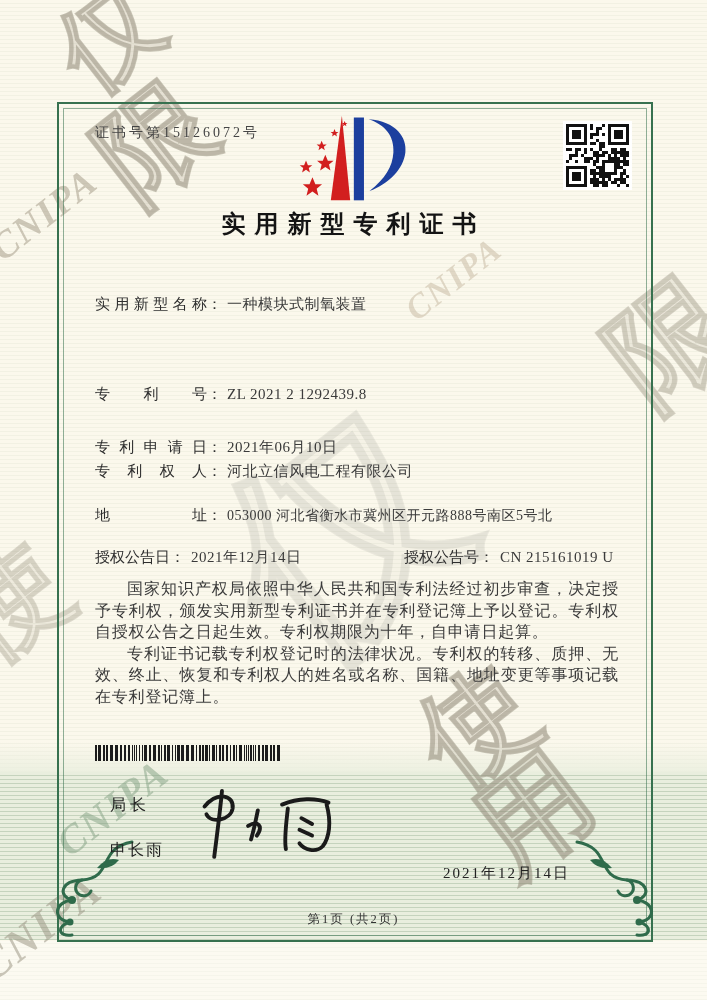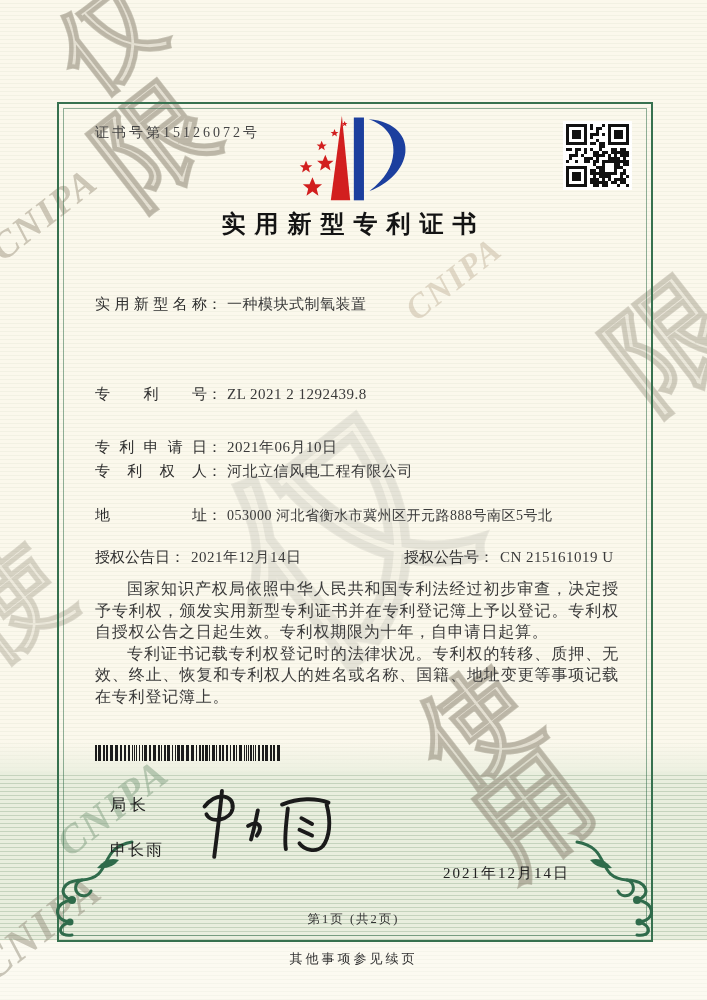--- a/index.html
+++ b/index.html
@@ -391,14 +391,13 @@
         <path d="M141,22 C146,40 144,56 137,65 C130,72 118,69 113,62"></path>
         <path d="M115,36 l11,6"></path>
         <path d="M113,48 l13,6"></path>
       </g>
     </svg>
     <div class="issue-date">2021年12月14日</div>
 
     <div class="page-info">第1页 (共2页)</div>
   </div>
 
-  <div class="footer-note">其他事项参见续页</div>
 </div>
 
 </body></html>

